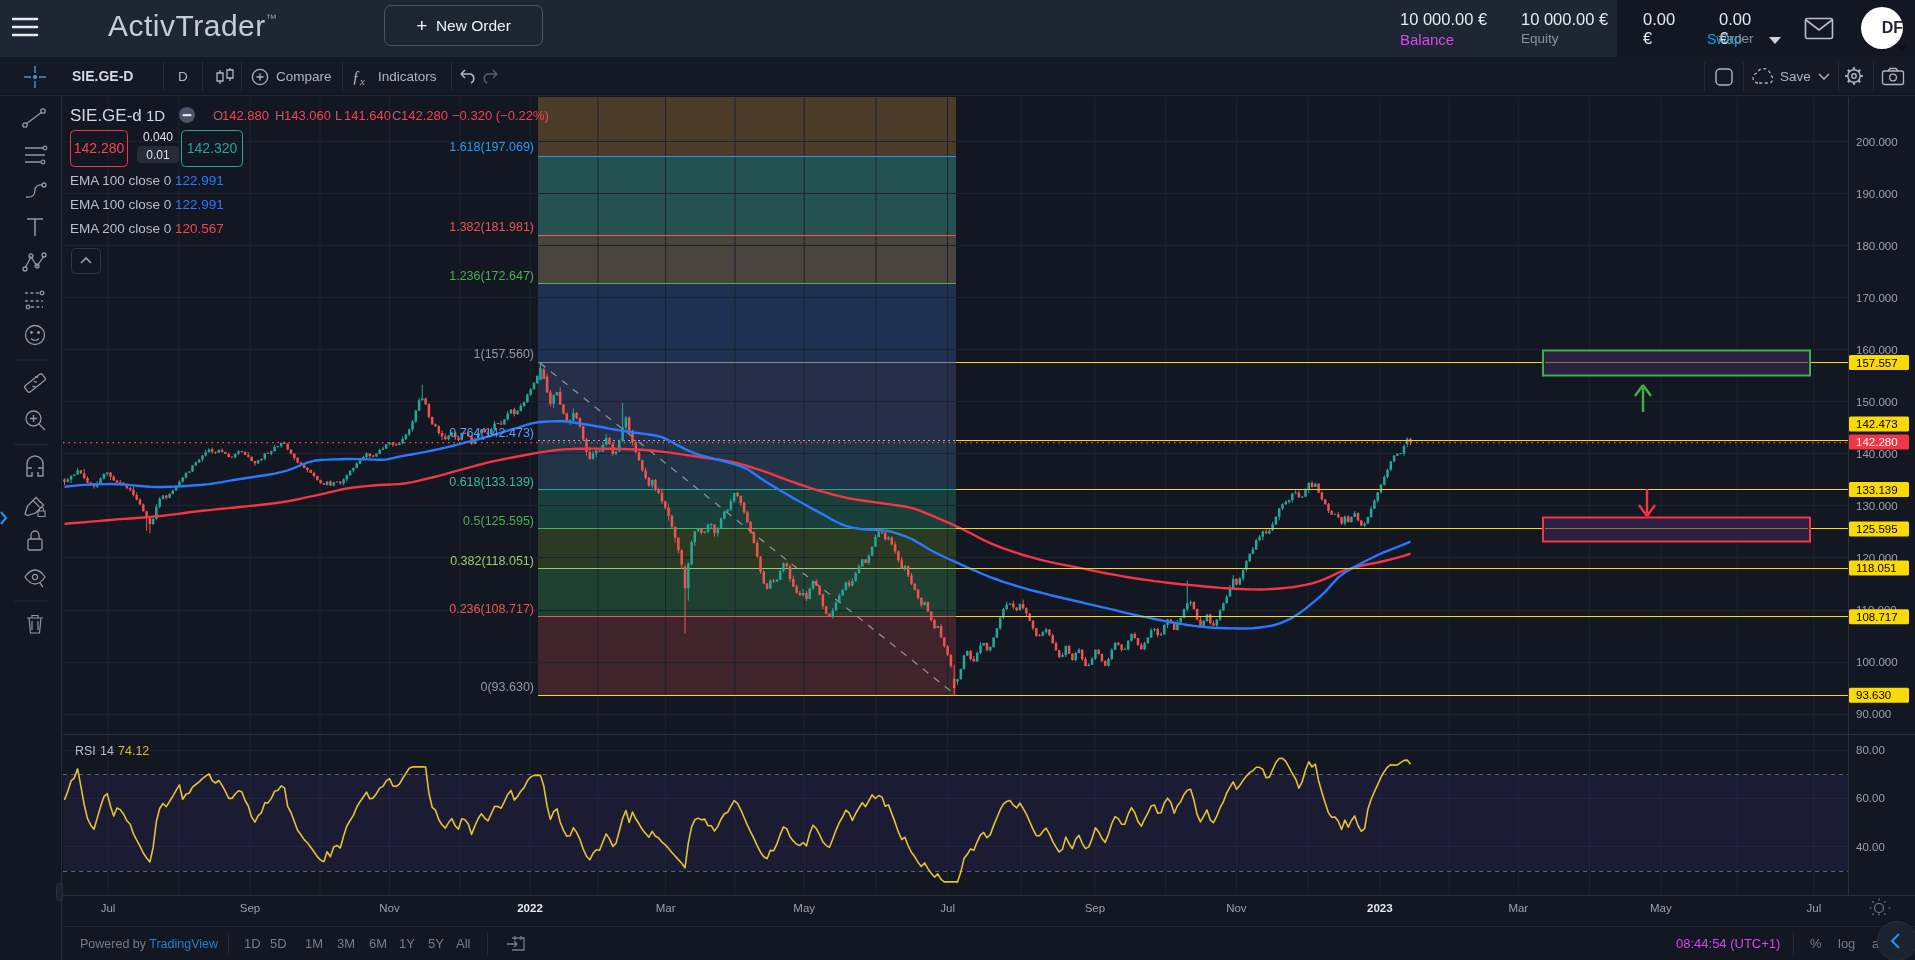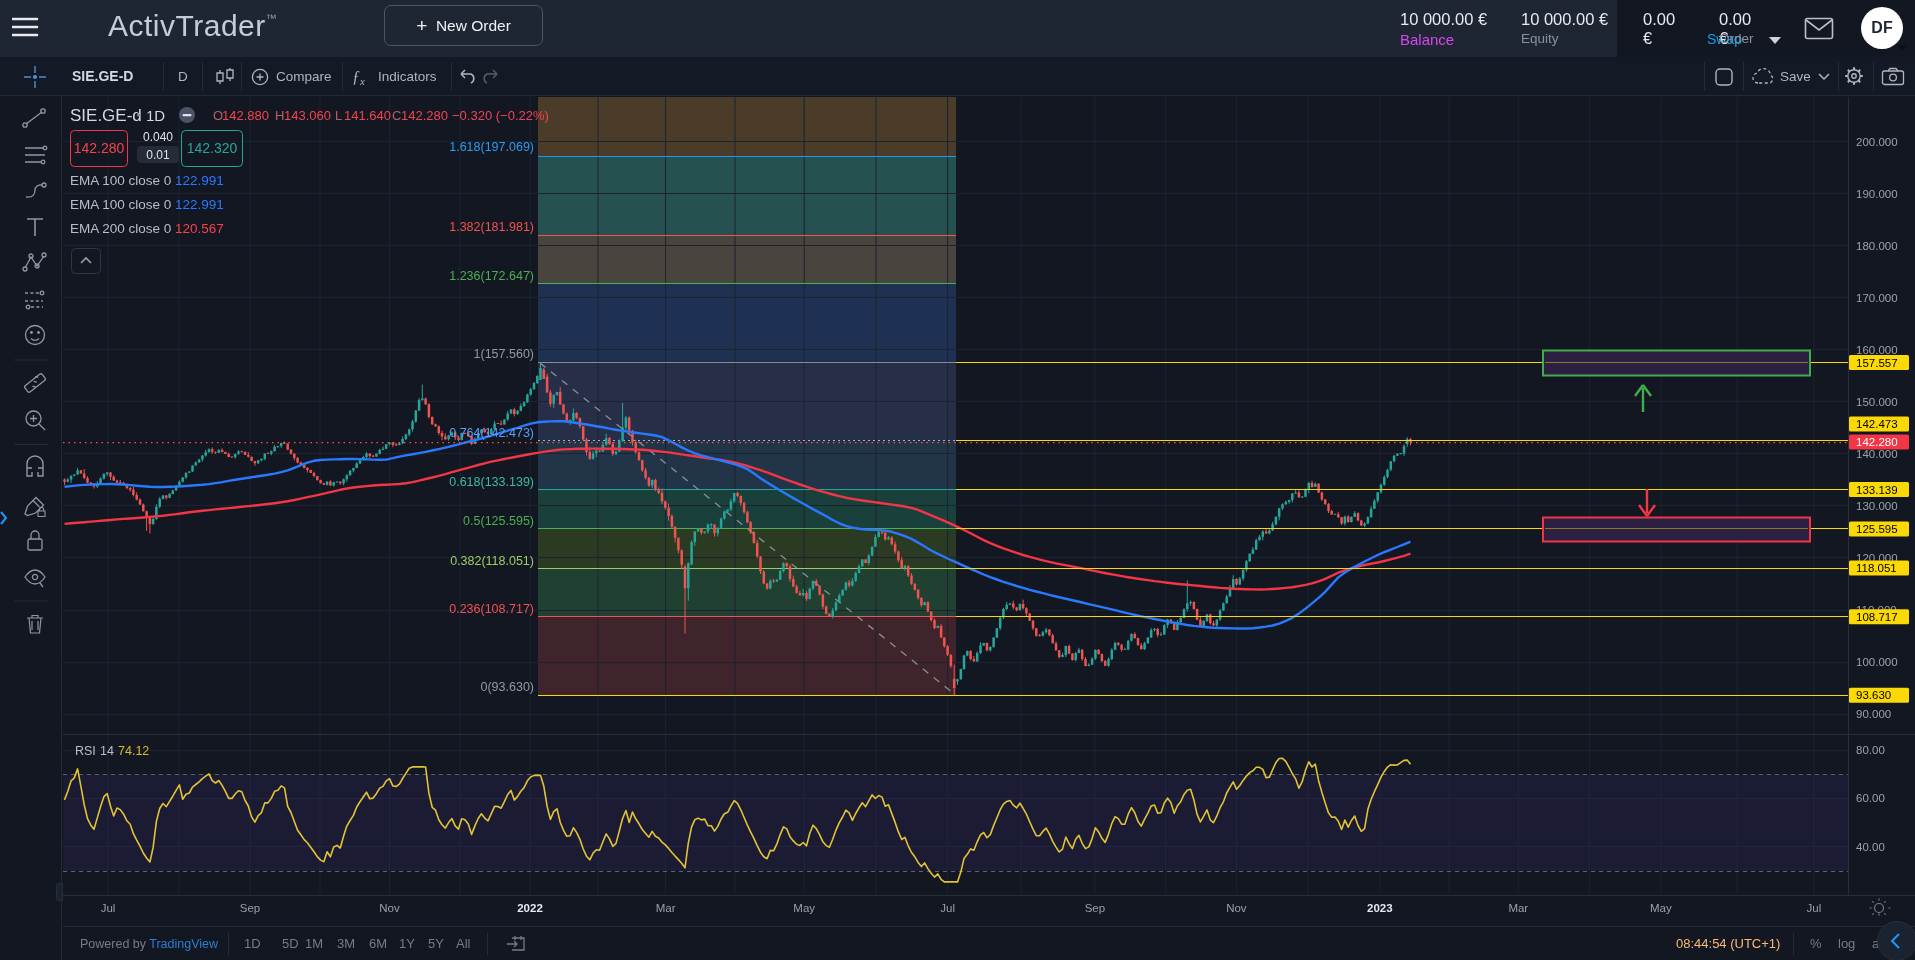--- a/index.html
+++ b/index.html
@@ -33,21 +33,21 @@
   <div class="abs" style="left:1707px;top:31px;color:#0ea5e9;font-size:14px">Swap</div>
   <div class="abs" style="left:1719px;top:10px;color:#e6e9ee;font-size:16.5px">0.00 €</div>
   <div class="abs" style="left:1719px;top:31px;color:#8a919e;font-size:13.5px">Order</div>
   <svg class="abs" style="left:1768px;top:36px" width="14" height="9">
       <path d="M1 1l6 7 6-7z" fill="#cfd4dc"></path>
     </svg>
   <svg class="abs" style="left:1804px;top:17px" width="30" height="24">
     <rect x="1.5" y="1.5" width="27" height="20" rx="2" stroke="#b9bfc9" stroke-width="1.6" fill="none"></rect>
     <path d="M2 3l13 10L28 3" stroke="#b9bfc9" stroke-width="1.6" fill="none"></path>
     </svg>
-  <div class="abs" style="left:1861px;top:7px;width:42px;height:42px;border-radius:50%;background:#fff;color:#1e2634;font-size:16px;font-weight:bold;text-align:center;line-height:42px">DF</div>
+  <div class="abs" style="left:1861px;top:7px;width:42px;height:42px;border-radius:50%;background:#fff;color:#1e2634;font-size:16px;font-weight:bold;text-align:right;line-height:42px">DF</div>
   <svg class="abs" style="left:1896px;top:44px" width="12" height="8">
       <path d="M1 1l5 6 5-6z" fill="#0d1117"></path>
     </svg>
 </div>
 <div id="toolbar">
   <svg class="abs" style="left:22px;top:8px" width="26" height="24" stroke="#4a90d9" fill="none" stroke-width="1.4">
     <path d="M13 1v7M13 16v7M2 12h7M17 12h7"></path>
       <circle cx="13" cy="12" r="1.4" fill="#4a90d9"></circle>
     </svg>
   <div class="tbt" style="left:72px;font-weight:bold;color:#d5d8df;font-size:14px">SIE.GE-D</div>
@@ -322,32 +322,32 @@
 <rect x="71.5" y="248.5" width="29" height="25" rx="4" fill="none" stroke="#2f3542"></rect>
 <path d="M81 263l5-5 5 5" stroke="#9aa0ab" stroke-width="1.6" fill="none"></path>
 <text x="75" y="755" style="fill:#b8bdc9;font-size:12.5px">RSI</text>
 <text x="100" y="755" style="fill:#b8bdc9;font-size:12.5px">14</text>
 <text x="118" y="755" style="fill:#dcba25;font-size:12.5px">74.12</text>
 </svg>
 <div id="bottombar">
   <div class="bb" style="left:17px;color:#787b86;font-size:12.5px">Powered by <span style="color:#2e7dd1">TradingView</span></div>
   <div class="abs" style="left:165px;top:6px;width:1px;height:22px;background:#242b3d"></div>
   <div class="bb" style="left:181px">1D</div>
-    <div class="bb" style="left:219px">5D</div>
+    <div class="bb" style="left:207px">5D</div>
   <div class="bb" style="left:242px">1M</div>
     <div class="bb" style="left:274px">3M</div>
   <div class="bb" style="left:306px">6M</div>
     <div class="bb" style="left:336px">1Y</div>
   <div class="bb" style="left:365px">5Y</div>
     <div class="bb" style="left:393px">All</div>
   <div class="abs" style="left:424px;top:6px;width:1px;height:22px;background:#242b3d"></div>
   <svg class="abs" style="left:443px;top:8px" width="20" height="18" stroke="#787b86" fill="none" stroke-width="1.3">
     <path d="M6 3h12v12H6M9 1v4M15 1v4M1 9h10M8 6l3 3-3 3"></path>
     </svg>
-  <div class="bb" style="left:1613px;color:#fdba74">08:44:54 (UTC+1)</div>
+  <div class="bb" style="left:1613px;color:#d946ef">08:44:54 (UTC+1)</div>
   <div class="abs" style="left:1730px;top:6px;width:1px;height:22px;background:#242b3d"></div>
   <div class="bb" style="left:1747px">%</div>
   <div class="bb" style="left:1775px">log</div>
   <div class="bb" style="left:1809px">auto</div>
 </div>
 <div class="abs" style="left:1877px;top:921px;width:40px;height:40px;border-radius:50%;background:#1c2330;border:1px solid #2a2e39"></div>
 <svg class="abs" style="left:1890px;top:933px" width="10" height="16">
     <path d="M9 1L2 8l7 7" stroke="#2196f3" stroke-width="2" fill="none"></path>
   </svg>
 <div class="abs" style="left:56px;top:883px;width:7px;height:18px;background:#1c2330;border:1px solid #2a2e39;border-radius:3px 0 0 3px"></div>

